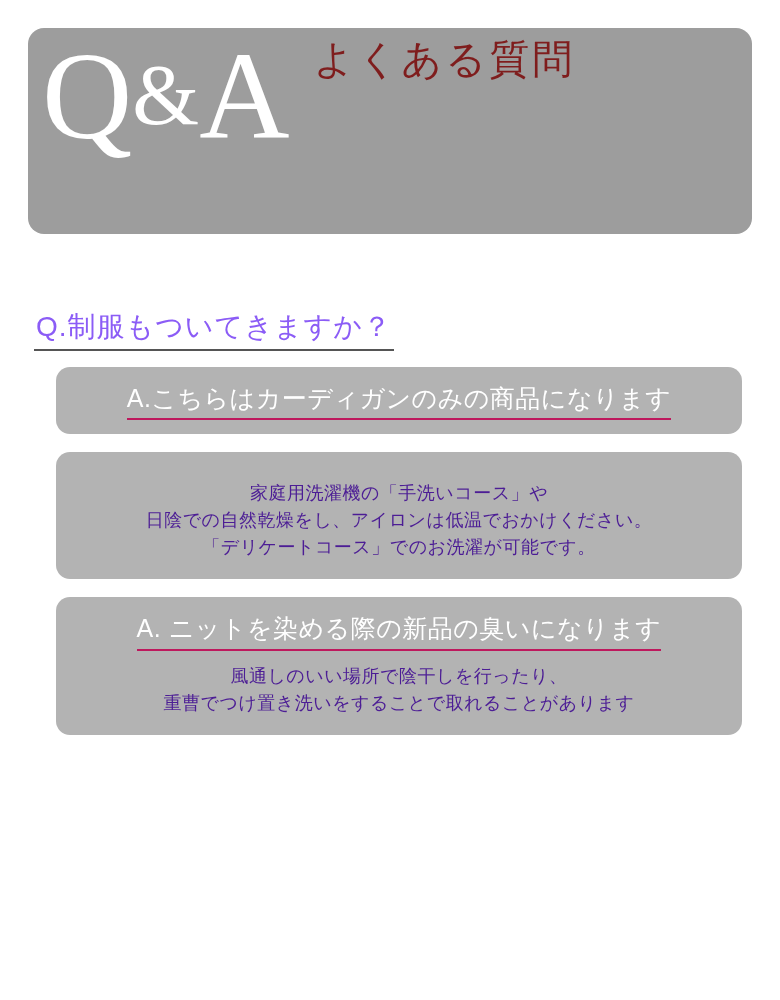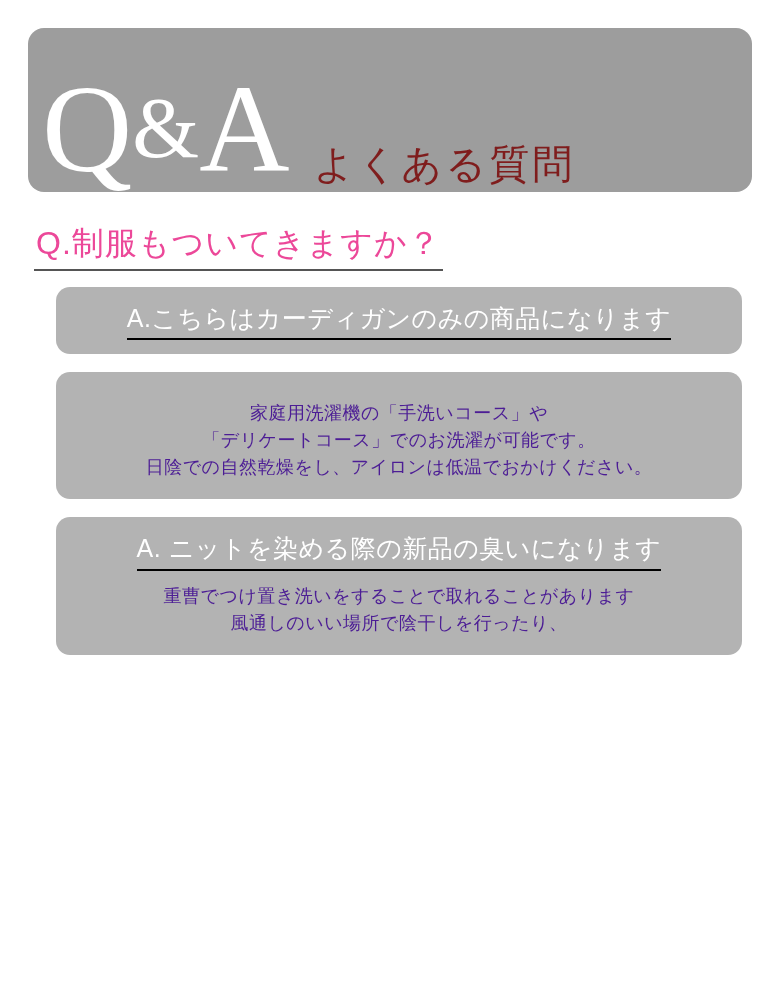--- a/index.html
+++ b/index.html
@@ -20,25 +20,25 @@
     width: 780px;
     height: 1000px;
     box-sizing: border-box;
     padding: 0 28px;
   }
 
   
   .header-banner {
     position: relative;
     margin: 28px 0 0 0;
-    height: 164px;
+    height: 206px;
     background: #9d9d9d;
     border-radius: 16px;
     display: flex;
-    align-items: flex-end;
+    align-items: flex-start;
     overflow: hidden;
   }
   .qa-logo {
     color: #ffffff;
     font-family: "Liberation Serif", "DejaVu Serif", serif;
     font-size: 125px;
     line-height: 1;
     letter-spacing: -2px;
     margin-left: 14px;
     margin-top: 6px;
@@ -60,42 +60,43 @@
   }
 
   
   .qa-list {
     margin-top: 30px;
   }
   .qa-item {
     margin-bottom: 18px;
   }
   .question {
-    font-size: 32px;
+    font-size: 28px;
     letter-spacing: 1px;
-    color: #ec4899;
+    color: #8b5cf6;
     display: inline-block;
     border-bottom: 2px solid #555555;
     padding: 0 2px 3px 2px;
     margin-left: 6px;
+    margin-top: 44px;
   }
   .answer-box {
     margin-top: 16px;
     margin-left: 28px;
     margin-right: 10px;
     background: #b3b3b3;
     border-radius: 14px;
     padding: 16px 18px 18px 18px;
     text-align: center;
   }
   .answer-main {
     font-size: 25px;
     letter-spacing: 0.5px;
     color: #ffffff;
-    border-bottom: 2px solid #000000;
+    border-bottom: 2px solid #be185d;
     display: inline-block;
     padding-bottom: 4px;
     line-height: 1.25;
   }
   .answer-sub {
     margin-top: 12px;
     color: #4c1d95;
     font-size: 18px;
     line-height: 1.5;
     letter-spacing: 0.5px;
@@ -125,30 +126,30 @@
       <div class="question">Q.制服もついてきますか？</div>
       <div class="answer-box tight">
         <div class="answer-main">A.こちらはカーディガンのみの商品になります</div>
       </div>
     </div>
 
     <div class="qa-item">
       <div class="answer-box">
         <div class="answer-sub">
           <div>家庭用洗濯機の「手洗いコース」や</div>
+          <div>日陰での自然乾燥をし、アイロンは低温でおかけください。</div>
           <div>「デリケートコース」でのお洗濯が可能です。</div>
-          <div>日陰での自然乾燥をし、アイロンは低温でおかけください。</div>
         </div>
       </div>
     </div>
 
     <div class="qa-item">
       <div class="answer-box">
         <div class="answer-main">A. ニットを染める際の新品の臭いになります</div>
         <div class="answer-sub">
+          <div>風通しのいい場所で陰干しを行ったり、</div>
           <div>重曹でつけ置き洗いをすることで取れることがあります</div>
-          <div>風通しのいい場所で陰干しを行ったり、</div>
         </div>
       </div>
     </div>
 
   </div>
 </div>
 
 </body></html>

